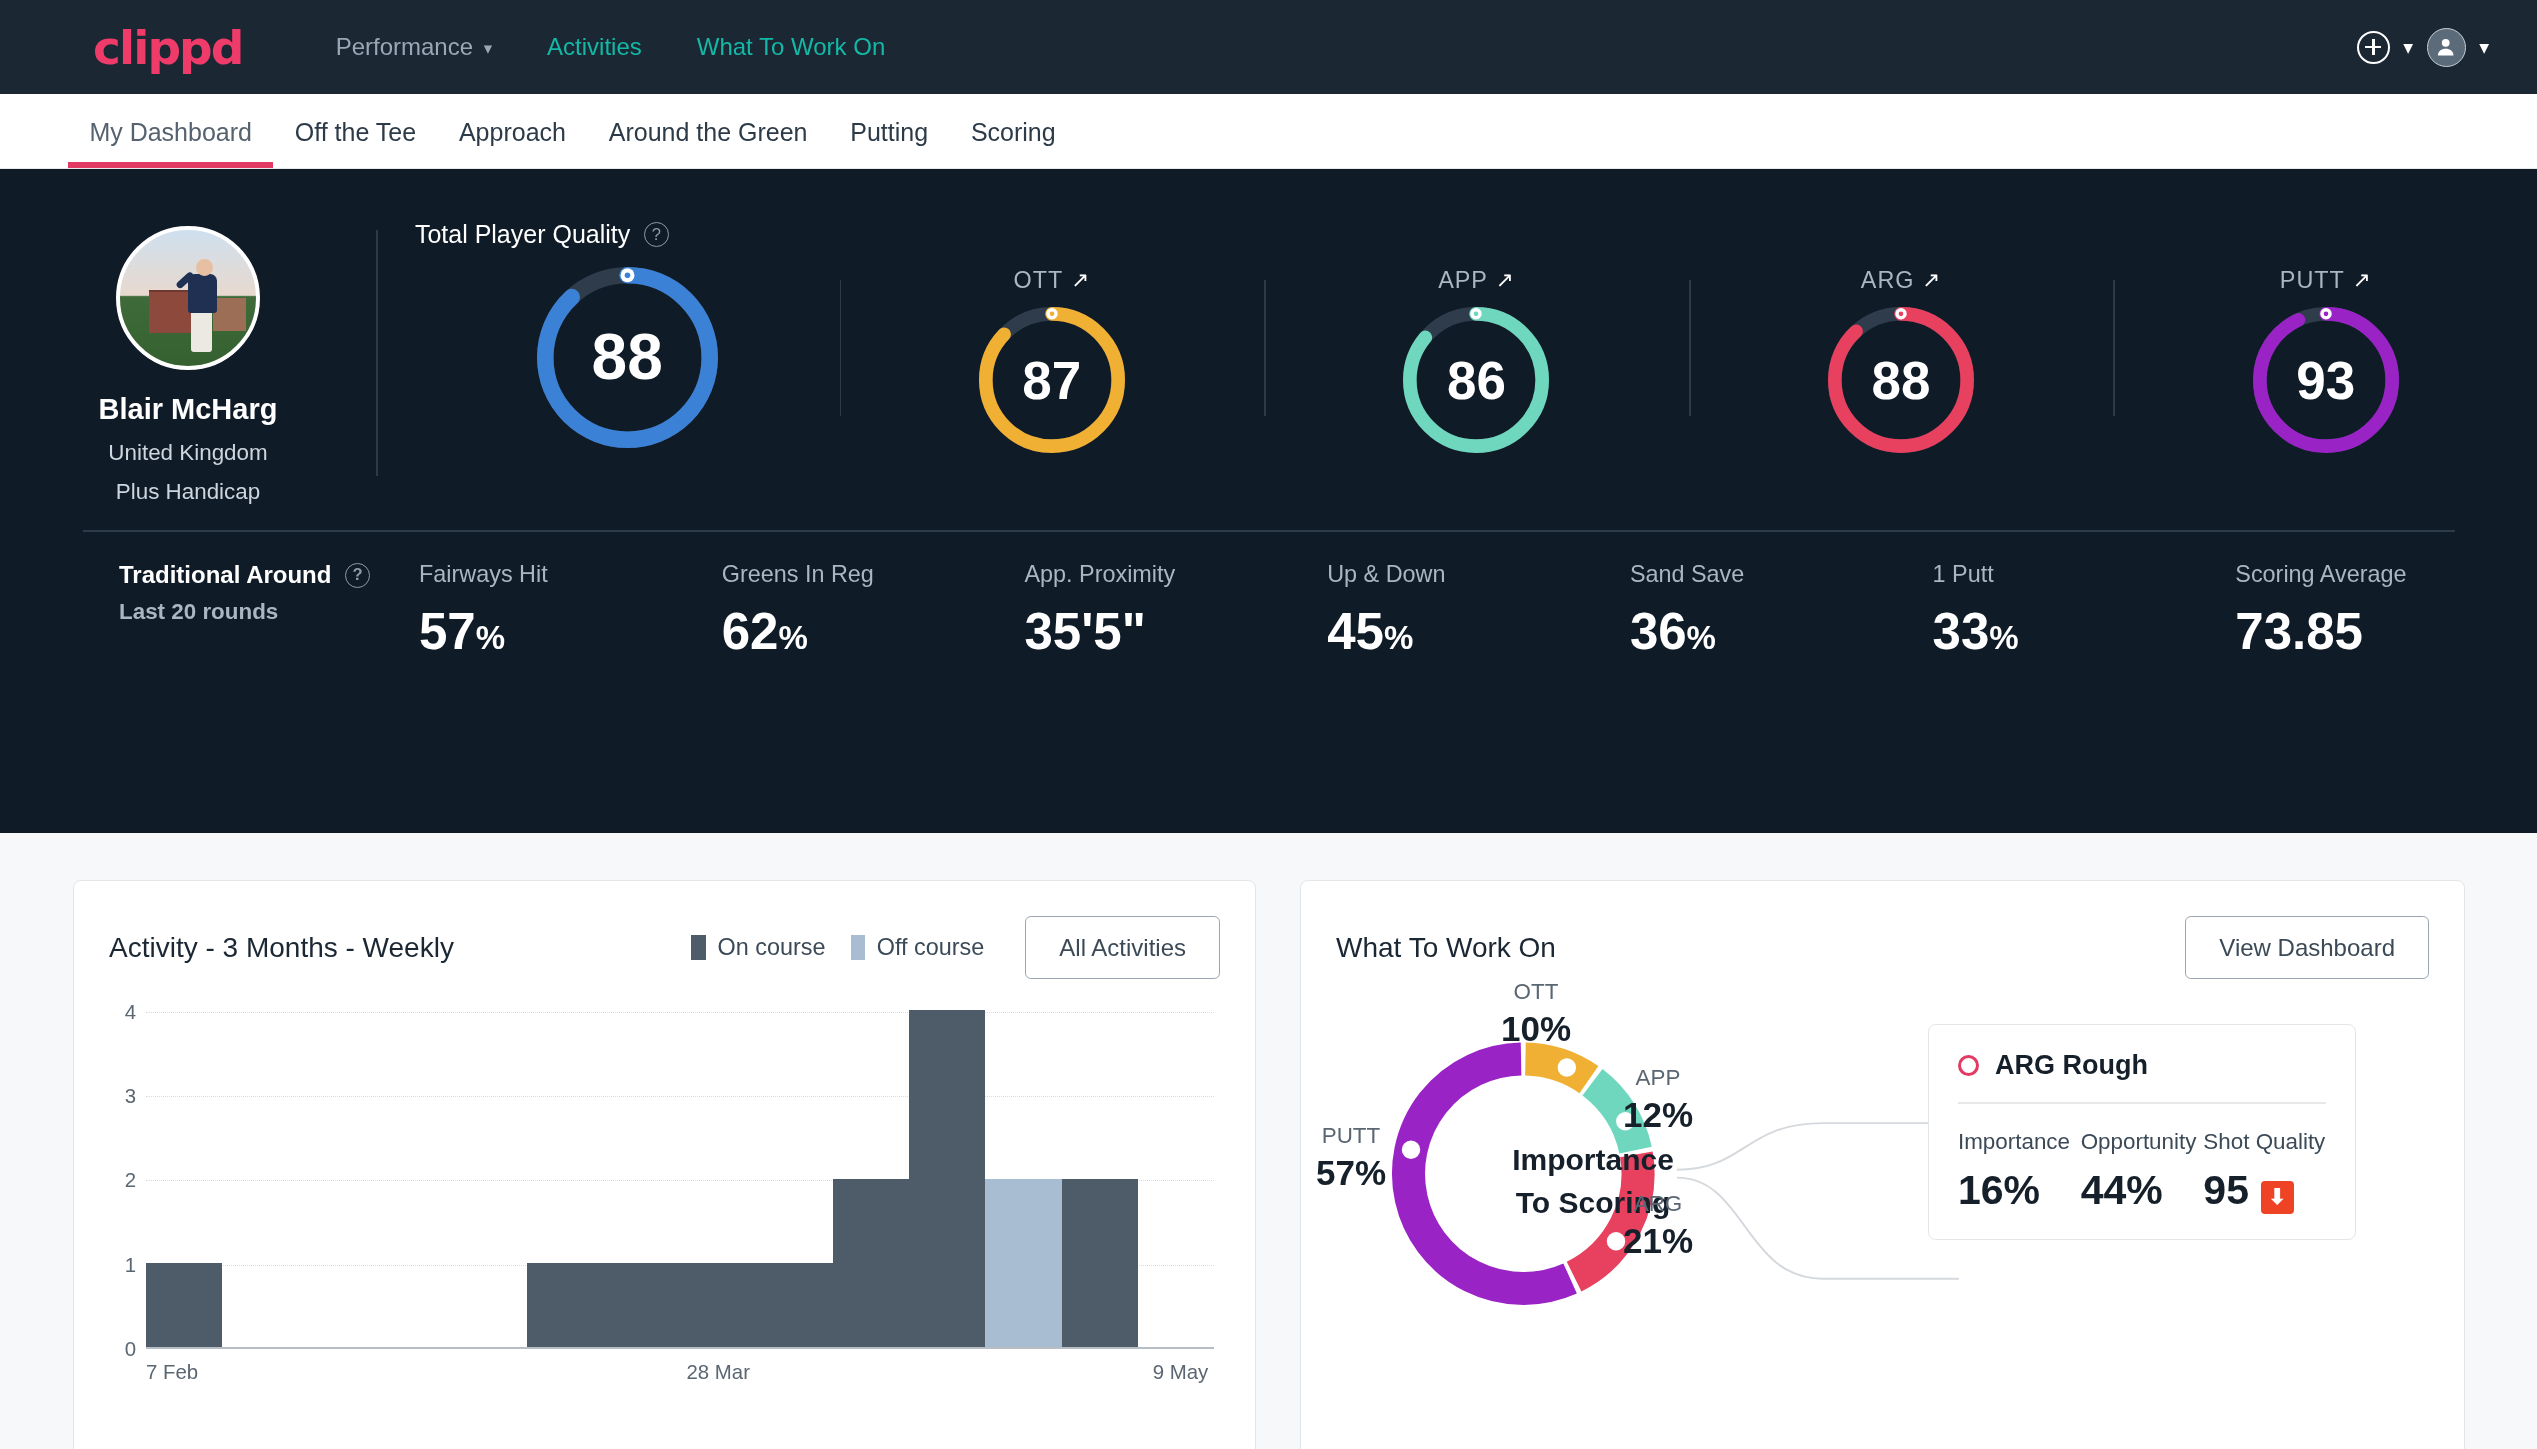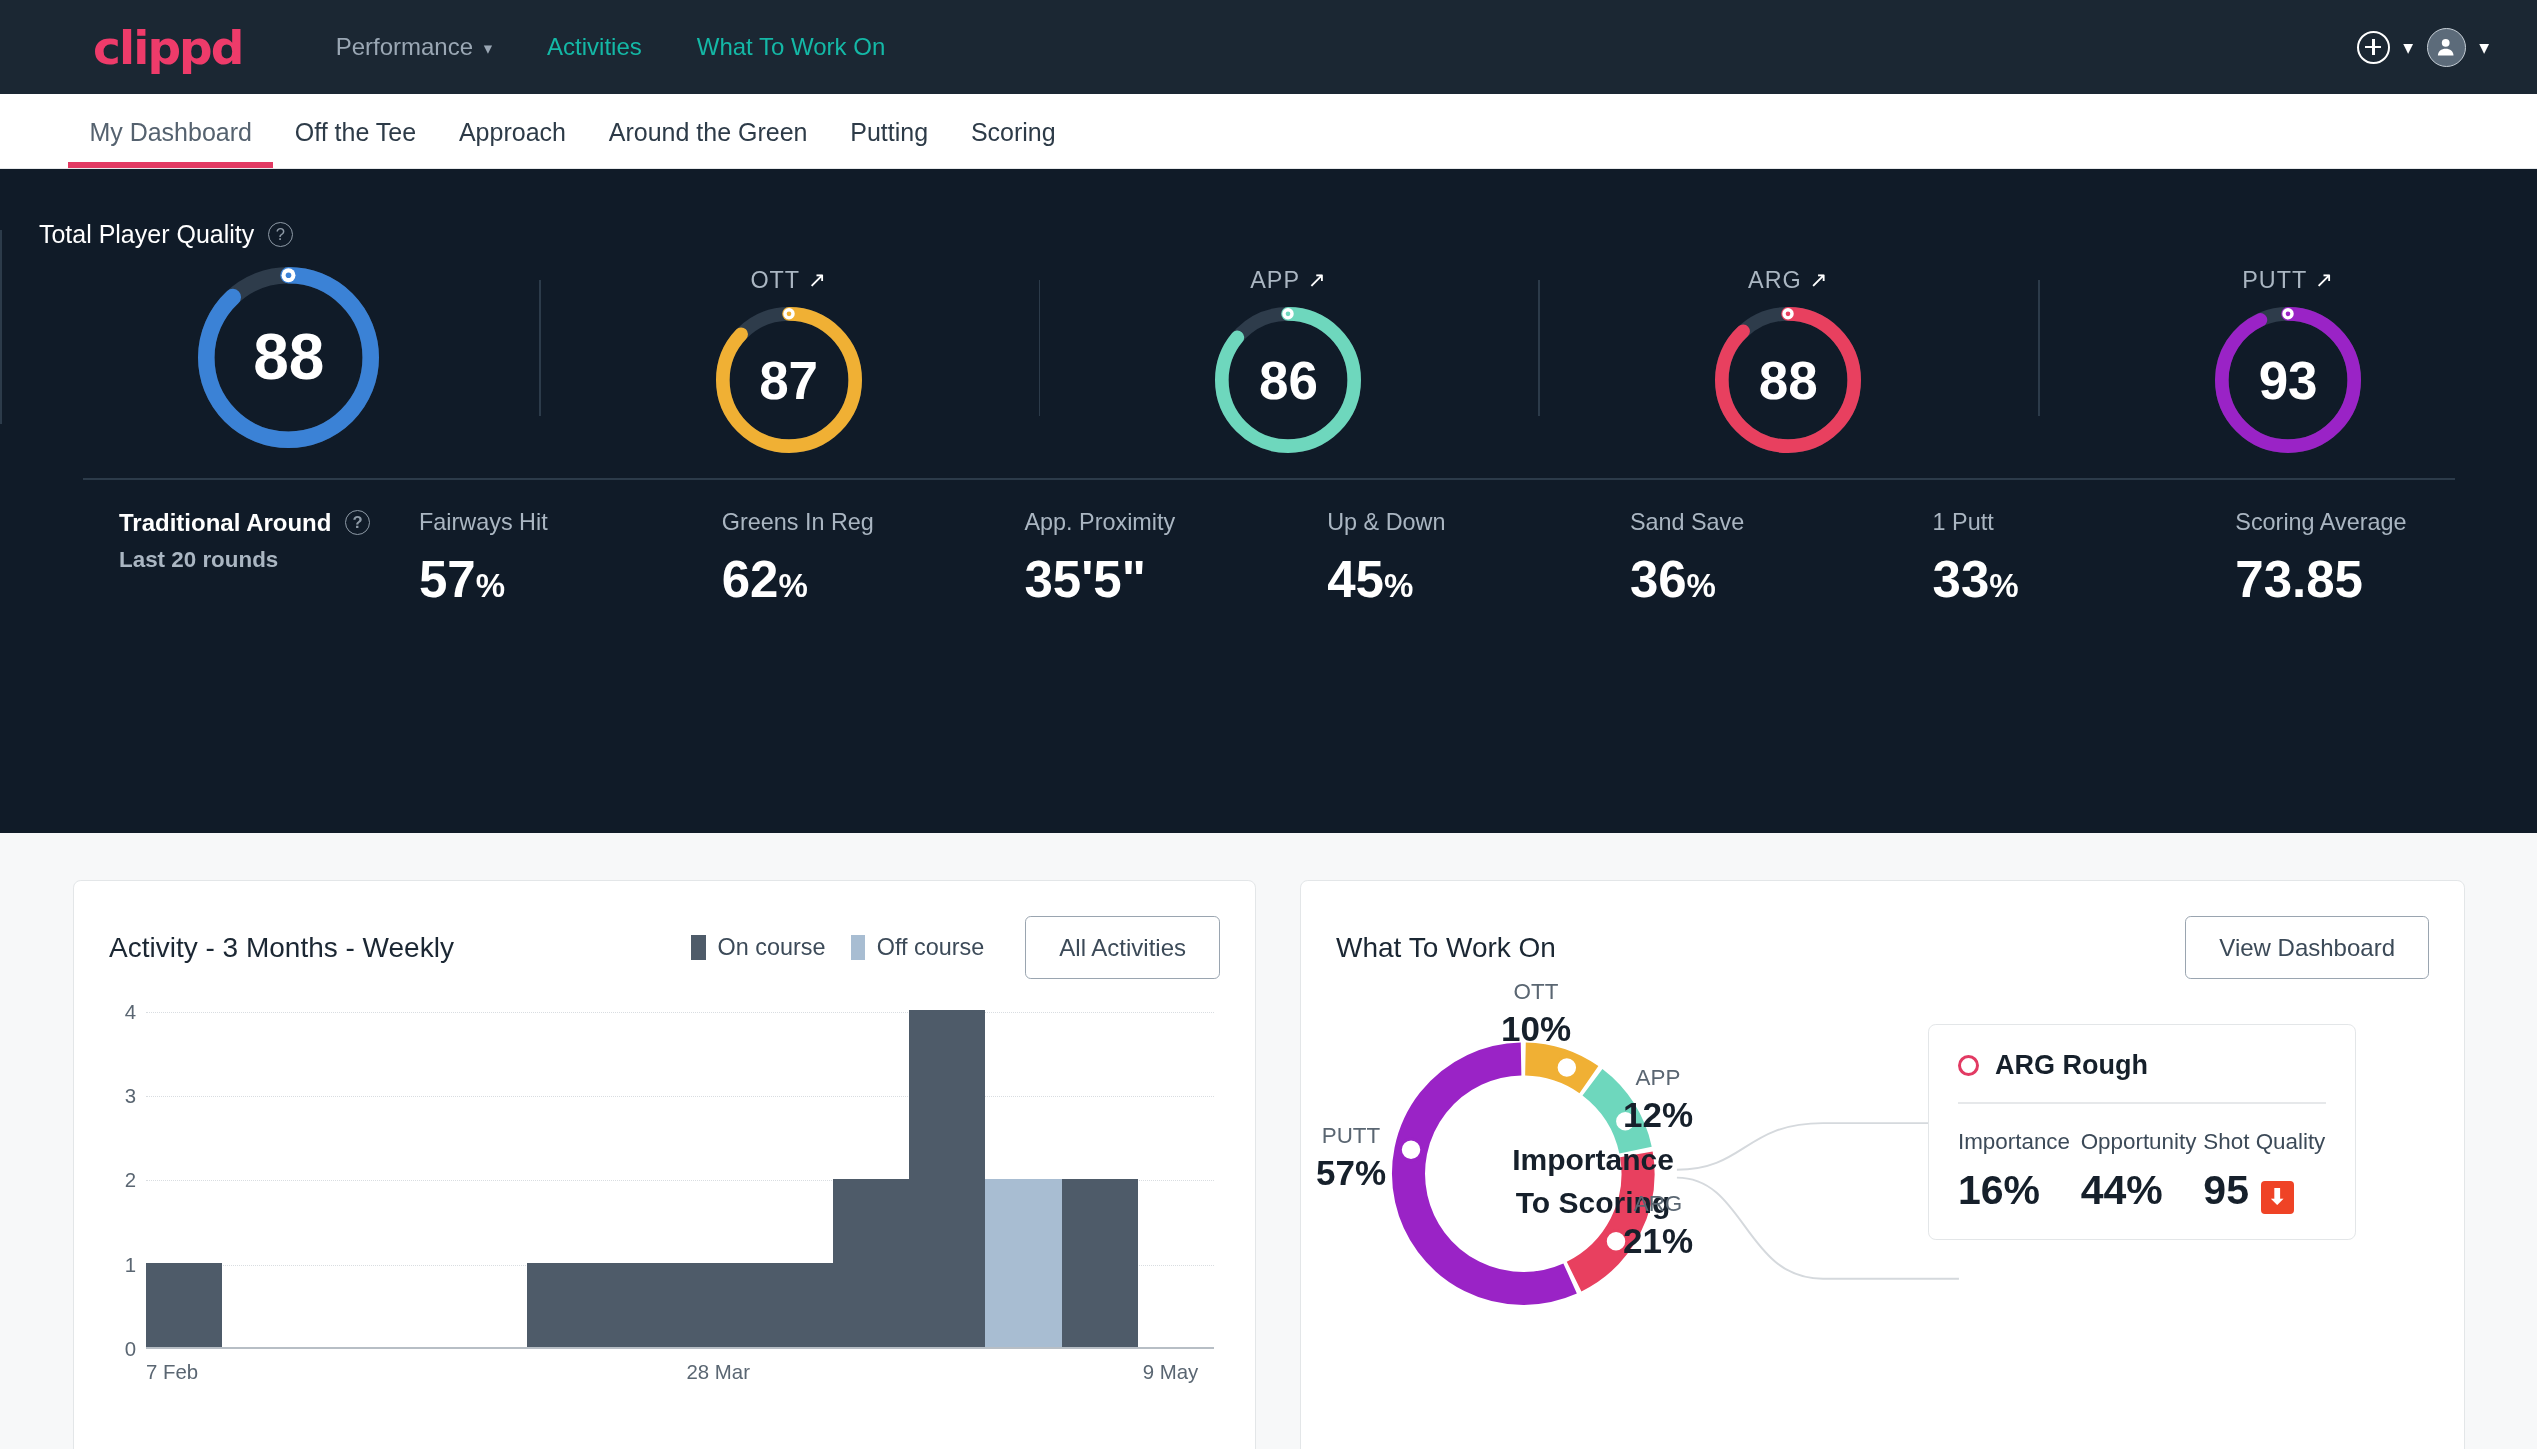--- a/index.html
+++ b/index.html
@@ -262,20 +262,33 @@
     <div class="tab active"><span>My Dashboard</span></div>
     <div class="tab"><span>Off the Tee</span></div>
     <div class="tab"><span>Approach</span></div>
     <div class="tab"><span>Around the Green</span></div>
     <div class="tab"><span>Putting</span></div>
     <div class="tab"><span>Scoring</span></div>
   </div>
 
   <div class="hero">
     <div class="hero-top">
+      <div class="profile">
+        <div class="pfp">
+          <div class="bldg"></div>
+            <div class="bldg2"></div>
+          <div class="person-body"></div>
+            <div class="person-torso"></div>
+          <div class="person-arm"></div>
+            <div class="person-head"></div>
+        </div>
+        <div class="pname">Blair McHarg</div>
+        <div class="pmeta">United Kingdom</div>
+        <div class="pmeta">Plus Handicap</div>
+      </div>
 
       <div class="divider-v"></div>
 
       <div class="tpq-wrap">
         <div class="tpq-head">
           <span class="tpq-title">Total Player Quality</span>
           <span class="help-icon">?</span>
         </div>
         <div class="gauges">
           <div class="gauge-cell">
@@ -444,21 +457,21 @@
               <div class="bar" style="height:168px;background:#a8bdd2"></div>
             </div>
             <div class="barslot">
               <div class="bar" style="height:168px;background:#4e5b69"></div>
             </div>
             <div class="barslot"></div>
           </div>
         <div class="xaxis" id="xaxis">
             <div class="xlabel" style="left:0">7 Feb</div>
             <div class="xlabel" style="left:53.57142857142857%;transform:translateX(-50%)">28 Mar</div>
-            <div class="xlabel" style="right:16px">9 May</div>
+            <div class="xlabel" style="right:6px">9 May</div>
           </div>
       </div>
     </div>
 
     <div class="card wtwo">
       <div class="card-head">
         <div class="card-title">What To Work On</div>
         <button class="btn">View Dashboard</button>
       </div>
 

